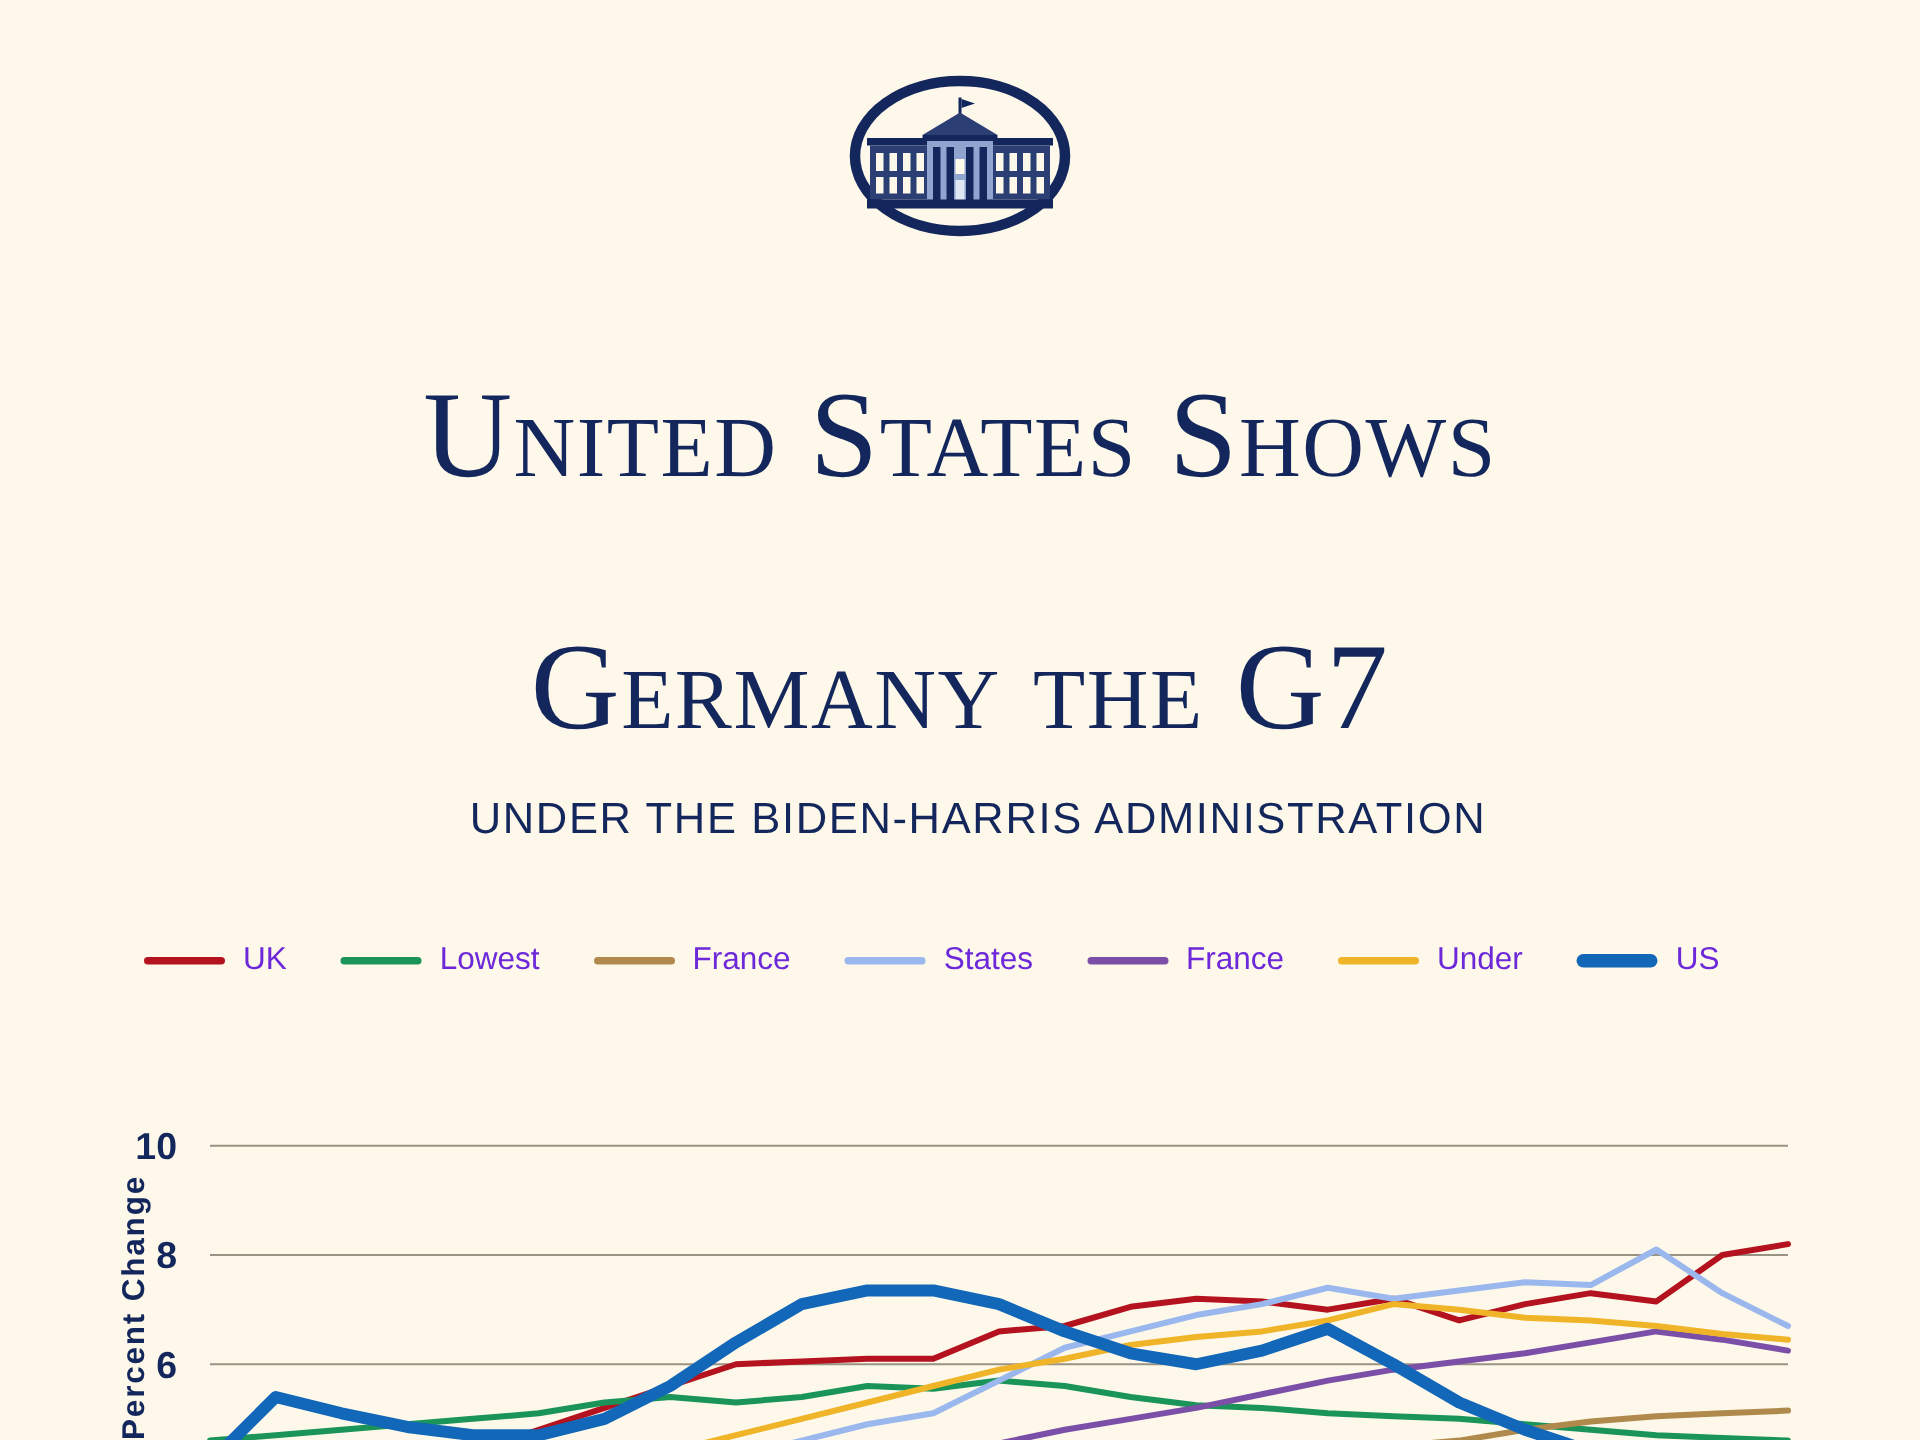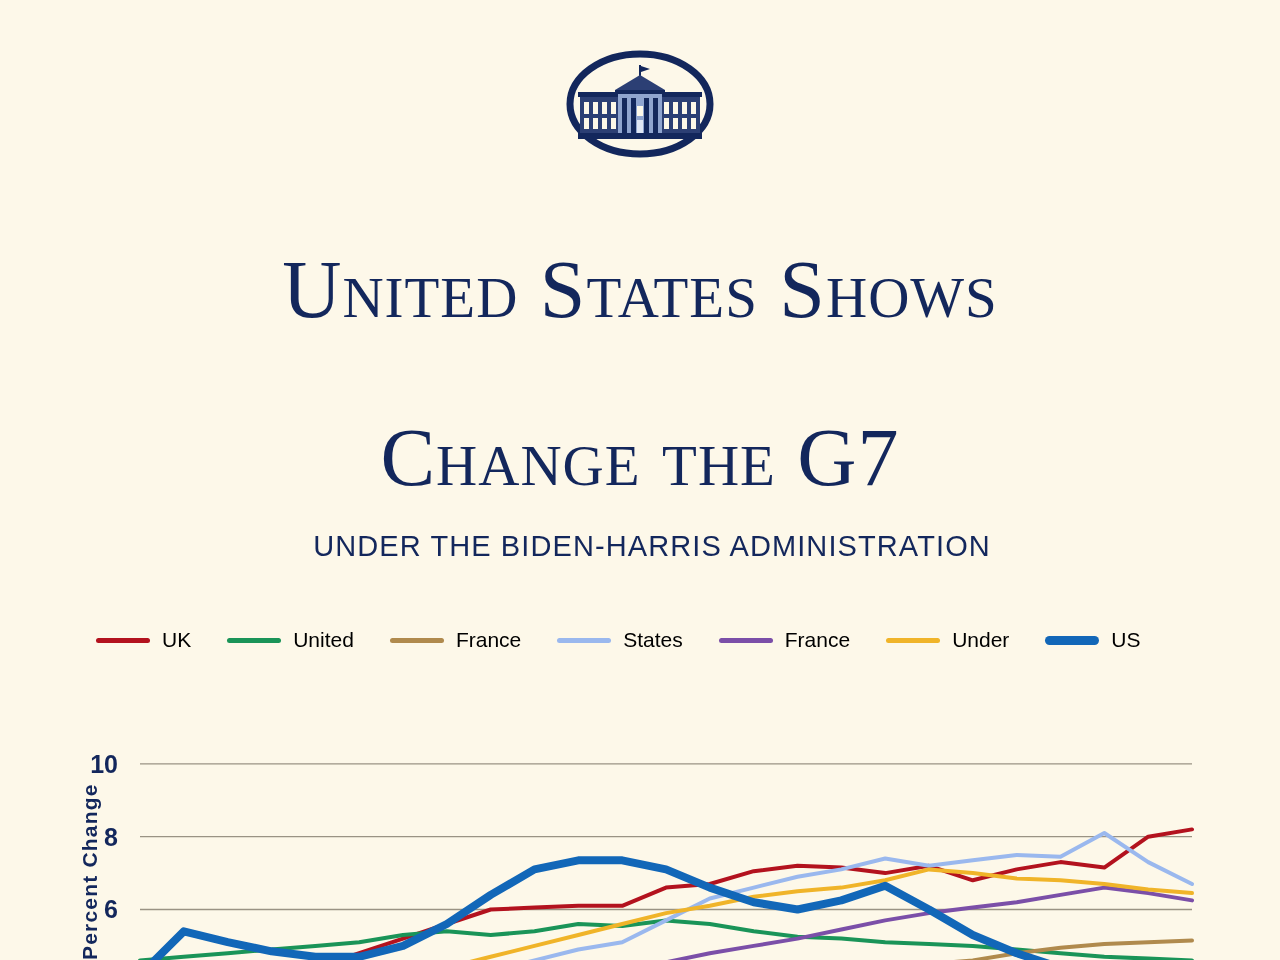--- a/index.html
+++ b/index.html
@@ -75,21 +75,21 @@
   .legend-swatch {
     width: 54px;
     height: 5px;
     border-radius: 3px;
     margin-right: 12px;
     flex: 0 0 auto;
   }
   .legend-swatch.thick { height: 9px; border-radius: 5px; }
   .legend-label {
     font-size: 21px;
-    color: #000000;
+    color: #6d28d9;
     font-family: "Liberation Sans", sans-serif;
   }
 
   
   .chart {
     position: absolute;
     left: 0;
     top: 700px;
     width: 1280px;
     height: 260px;
@@ -160,33 +160,33 @@
     <rect x="73" y="72" width="6" height="14" fill="#dfe6f4"></rect>
 
     <rect x="14" y="85" width="124" height="6" fill="#13275c"></rect>
   </svg>
 </div>
 
 <div class="title-block">
   <h1 class="headline">
     <span>United States Shows</span><br>
     <br>
-    <span>Change the G7</span>
+    <span>Germany the G7</span>
   </h1>
   <div class="subtitle">Under the Biden-Harris Administration</div>
 </div>
 
 <div class="legend" id="legend">
     <div class="legend-item">
       <span class="legend-swatch" style="background: rgb(179, 18, 30);"></span>
       <span class="legend-label">UK</span>
     </div>
     <div class="legend-item">
       <span class="legend-swatch" style="background: rgb(26, 148, 88);"></span>
-      <span class="legend-label">United</span>
+      <span class="legend-label">Lowest</span>
     </div>
     <div class="legend-item">
       <span class="legend-swatch" style="background: rgb(176, 138, 77);"></span>
       <span class="legend-label">France</span>
     </div>
     <div class="legend-item">
       <span class="legend-swatch" style="background: rgb(154, 184, 238);"></span>
       <span class="legend-label">States</span>
     </div>
     <div class="legend-item">

